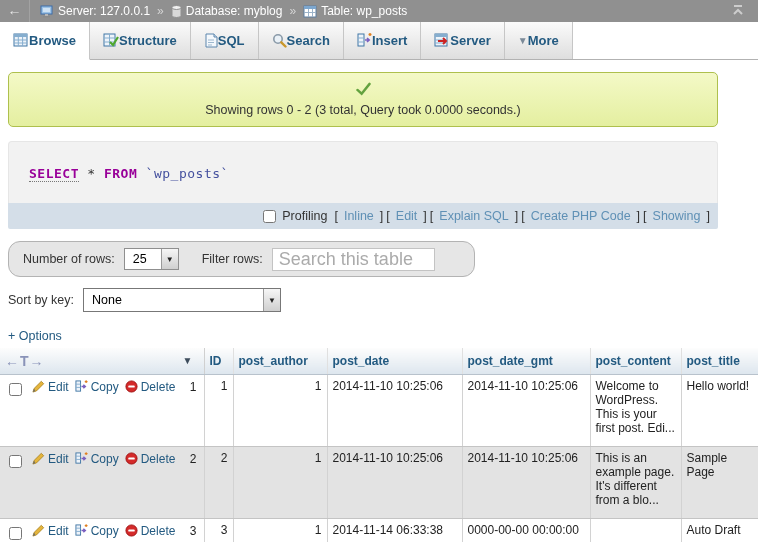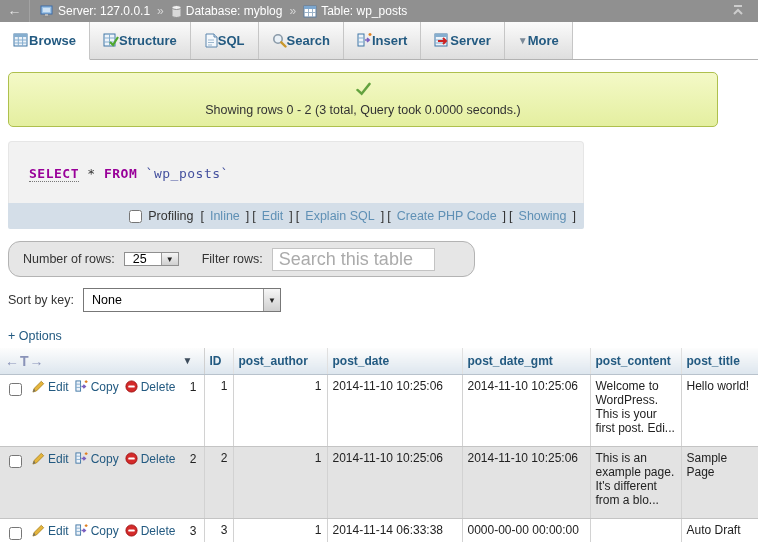--- a/index.html
+++ b/index.html
@@ -24,40 +24,40 @@
   .tab.active { background: #fff; border-bottom: 1px solid #fff; margin-bottom: -1px; }
   .tab svg { flex: 0 0 auto; }
   .more-caret { color: #7b8a99; font-size: 10px; }
 
   
   .msg { margin: 12px 8px 0 8px; width: 710px; border: 1px solid #aec04d; border-radius: 5px;
     background: linear-gradient(#f4f9c7, #e4efa0); padding: 9px 10px; display: flex;
     align-items: center; gap: 7px; color: #333; font-size: 12.5px; flex-direction: column; }
 
   
-  .querybox { margin: 14px 8px 0 8px; width: 576px; }
+  .querybox { margin: 14px 8px 0 8px; width: 710px; }
   .sqlarea { background: #f2f2f2; border: 1px solid #e6e6e6; border-bottom: none;
     border-radius: 4px 4px 0 0; padding: 24px 0 22px 20px;
     font-family: "DejaVu Sans Mono", monospace; font-size: 13px; letter-spacing: 0.5px; }
   .kw { color: #990099; font-weight: bold; }
   .kw.dotted { border-bottom: 1px dotted #777; }
   .star { color: #333; }
   .ident { color: #44509e; }
   .querytools { background: #d4dee8; height: 26px; display: flex; align-items: center;
     justify-content: flex-end; padding-right: 8px; gap: 3px; font-size: 12.5px; color: #333;
     border-radius: 0 0 2px 2px; }
   .querytools label { margin: 0 4px 0 3px; cursor: pointer; }
   .qlink { color: #5f90b5; text-decoration: none; cursor: pointer; margin: 0 3px; }
   .br { color: #333; }
 
   
   .rowsbar { margin: 12px 0 0 8px; width: 467px; height: 36px; background: #e6e6e6;
     border: 1px solid #b3b3b3; border-radius: 12px; display: flex; align-items: center;
     padding: 8px 14px; gap: 9px; color: #333; font-size: 12.5px; }
-  .fakeselect { background: #fff; border: 1px solid #8f8f8f; height: 14px; display: inline-flex;
+  .fakeselect { background: #fff; border: 1px solid #8f8f8f; height: 22px; display: inline-flex;
     align-items: stretch; cursor: pointer; }
   .fakeselect .val { padding: 0 8px; display: flex; align-items: center; font-size: 12.5px; color:#000; }
   .fakeselect .btn { width: 17px; background: linear-gradient(#f6f6f6, #cfcfcf);
     border-left: 1px solid #9a9a9a; display: flex; align-items: center; justify-content: center;
     font-size: 8px; color: #222; }
   .sel-rows { width: 55px; } .sel-rows .val { flex: 1; }
   .filter-input { width: 163px; height: 23px; border: 1px solid #c3c3c3; padding: 0 6px;
     font-family: "Liberation Sans", sans-serif; font-size: 18px; color: #333; }
   .filter-input::placeholder { color: #ababab; }
 

